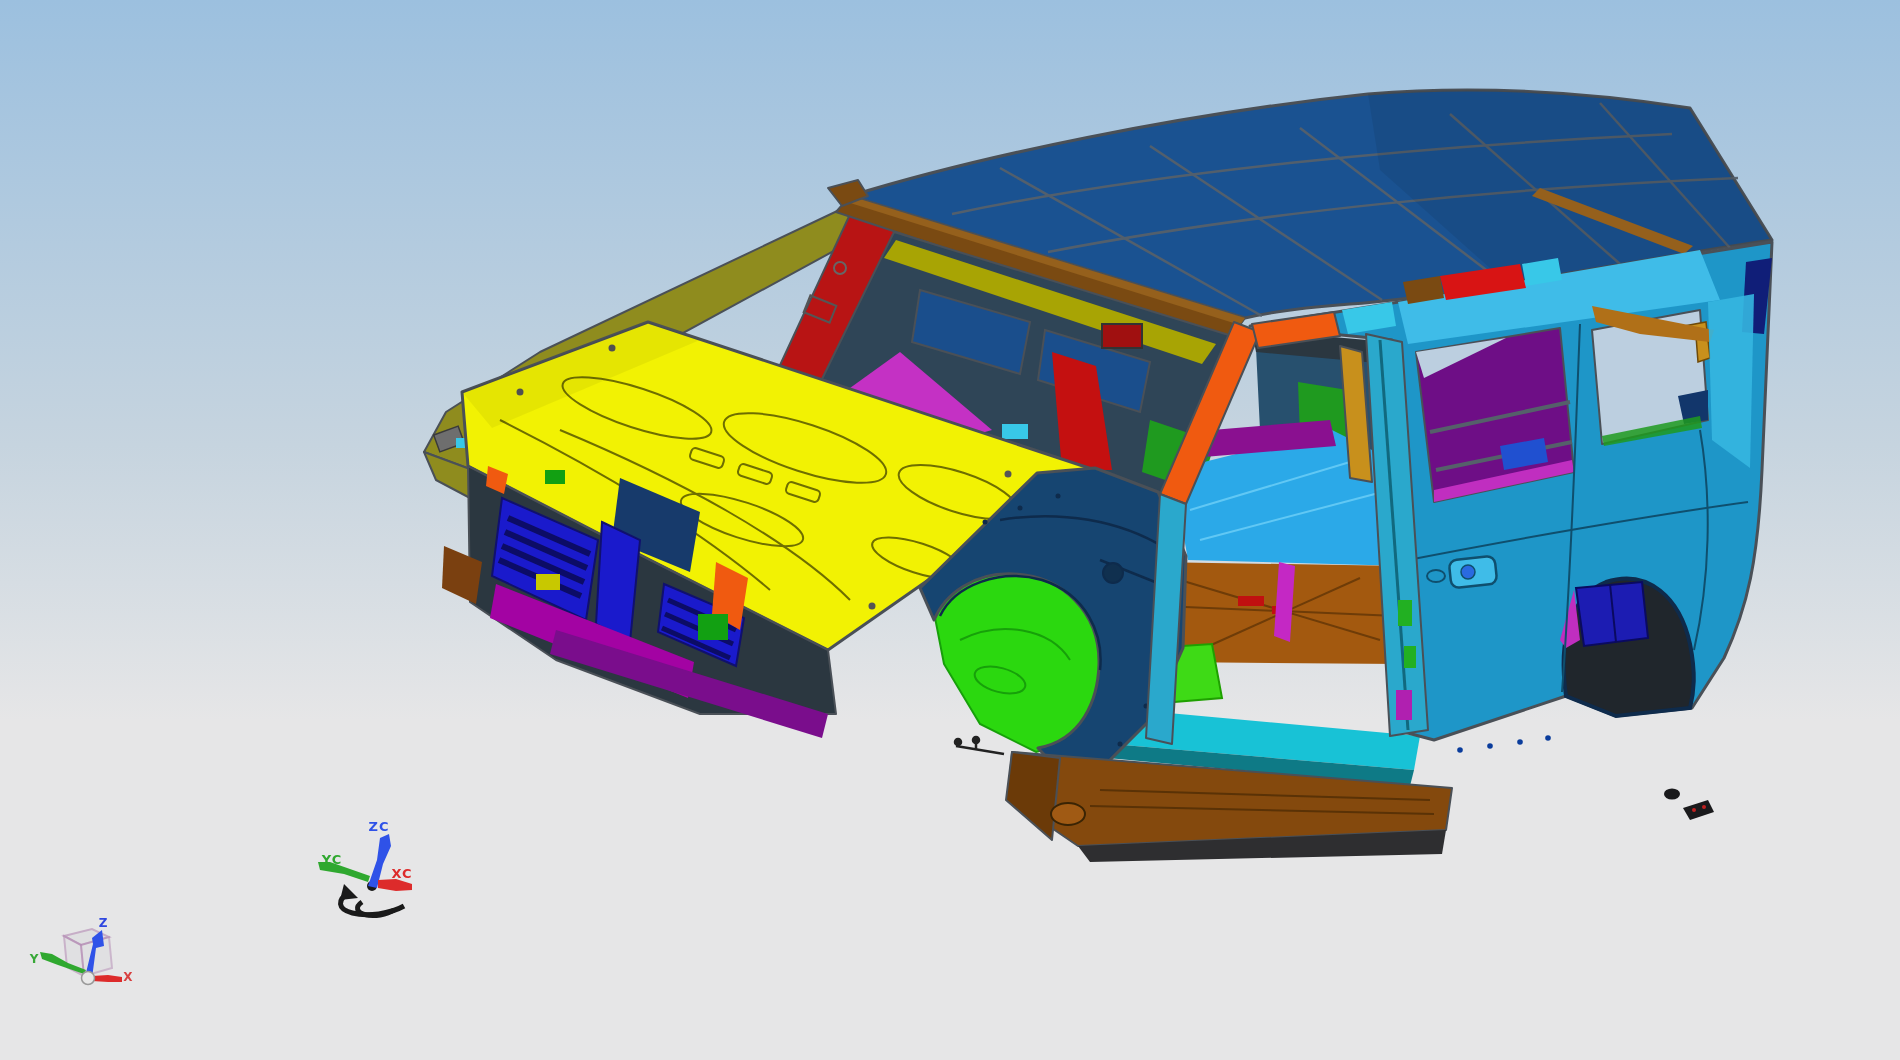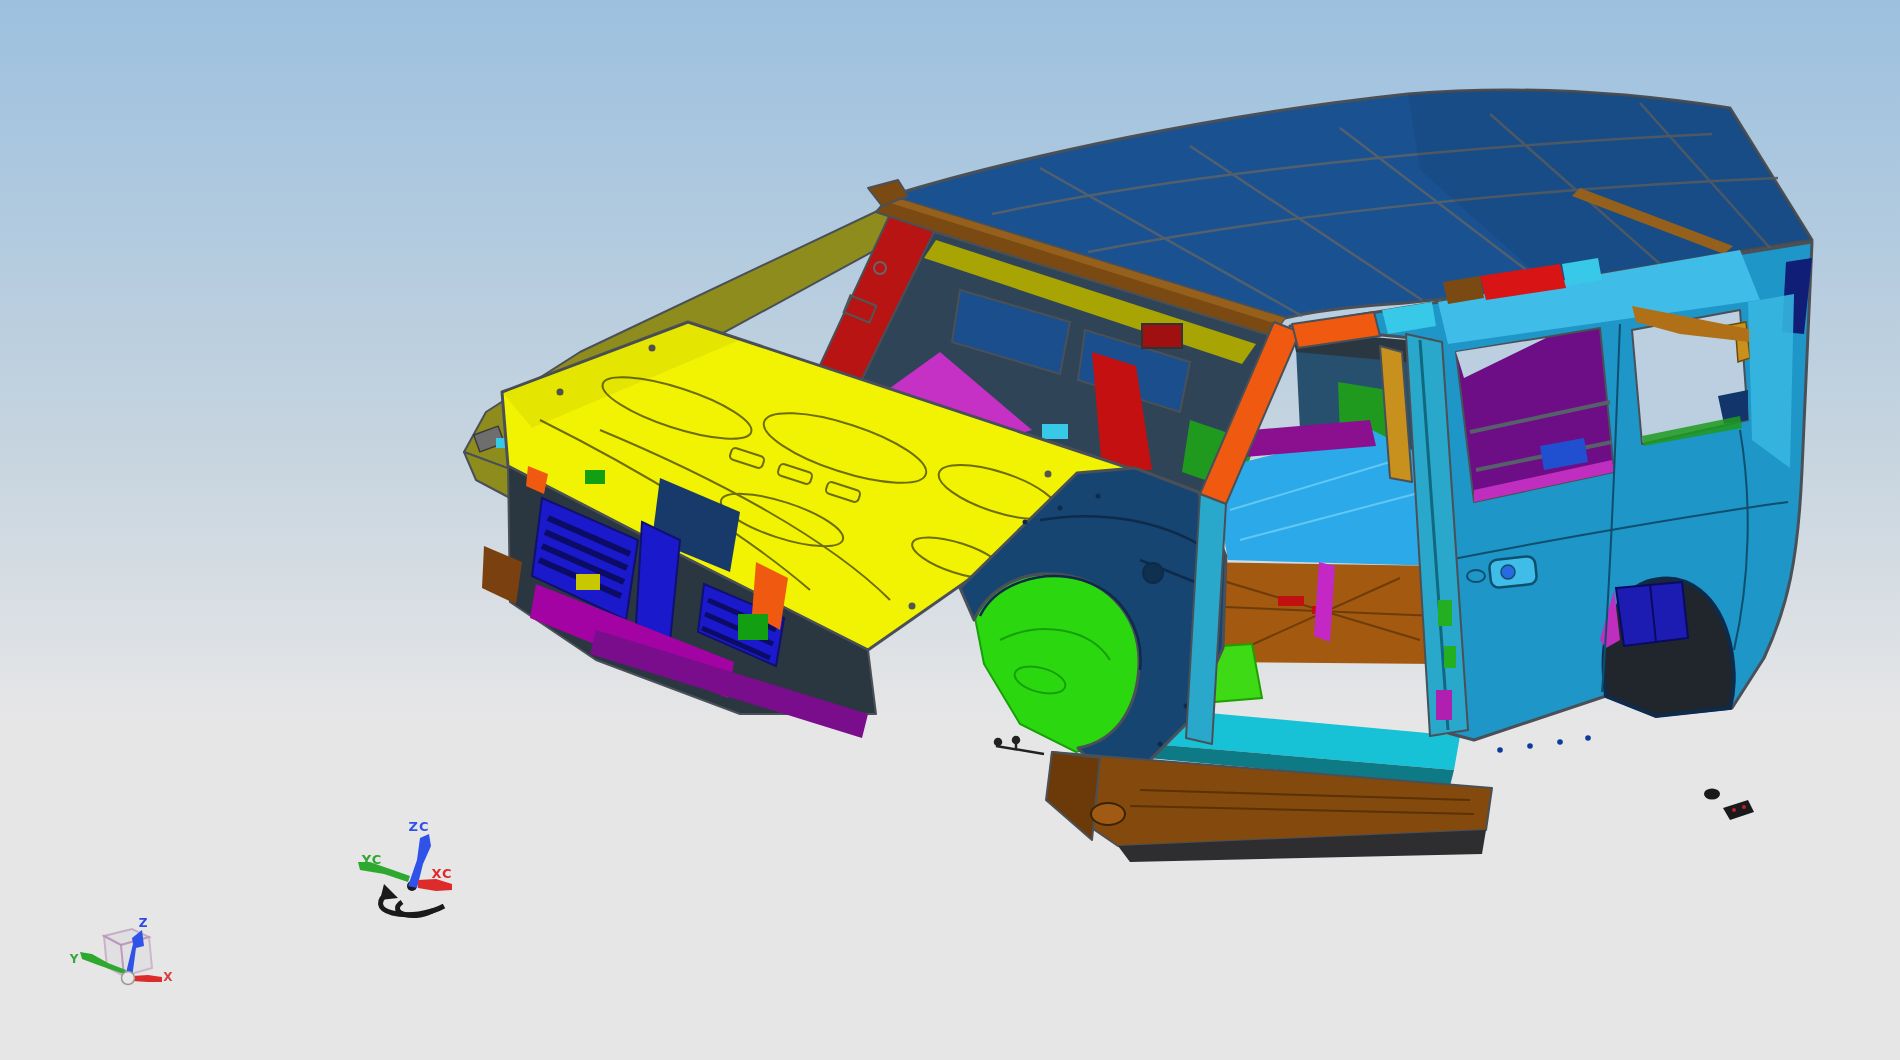--- a/index.html
+++ b/index.html
@@ -1,20 +1,20 @@
 <!DOCTYPE html>
 <html style="--bg_top: #9CC0DF; --bg_mid: #C6D4DF; --bg_bottom: #E6E6E7; --outline: #4A5057; --roofline: #56606B; --roof: #1A5291; --roof_dark: #124172; --header_brown: #7A4A12; --header_hi: #95601C; --pillar_red: #B81414; --pillar_brown: #A05818; --fender_olive: #8F8C1E; --header_olive: #A8A404; --interior_dark: #2F4557; --interior_mid: #27506E; --visor_blue: #1A4E8C; --engine_navy: #173A6B; --duct_red: #C41010; --cowl_magenta: #C431C4; --cowl_purple: #8A10A0; --hood_yellow: #F2F203; --hood_line: #6E6E00; --grille_blue: #1A1ACC; --slat_dark: #0C0C66; --bumper_magenta: #A303A3; --bumper_purple: #7A0D8C; --accent_orange: #F05A10; --wedge_brown: #7A4010; --green_small: #12A012; --seat_green: #1F9A1F; --fender_navy: #164571; --fender_line: #0E2B4C; --arch_green: #2BD80F; --floor_green: #3EDA16; --floor_blue: #2BA9E8; --floor_brown: #A3590F; --floor_brown_line: #6E3C08; --sill_cyan: #18C2D6; --sill_teal: #0E7A86; --rocker_brown: #84490D; --rocker_cap: #6B3A08; --rocker_dark: #2E2E30; --knob_brown: #A05A14; --pillar_cyan: #2AA8CC; --bar_amber: #C8901C; --clip_green: #22B022; --clip_magenta: #C428C4; --clip_purple: #B020B0; --bodyside: #1E96C8; --bodyside_hi: #3FBCE8; --dpillar: #35B6E0; --quarter_purple: #6E0E86; --far_magenta: #8A1090; --strip_magenta: #C02EC0; --rail_red: #D81414; --rail_cyan: #38C8E8; --rail_tan: #B07018; --qtr_navy: #12366B; --corner_navy: #101E78; --wheelwell_blue: #1C1CB2; --sky_through: #BCCFE0; --shadow_dark: #2B3740; --window_blue: #2050D0; --handle_blue: #2A6AE0; --dot_blue: #0A3C9C; --debris: #1A1A1C; --debris_red: #C02020; --axis_blue: #2F52E8; --axis_green: #2FA82F; --axis_red: #DD2B2B; --cube_edge: #B288B2; --cube_face: #DCDCDE; --label_blue: #3048E0; --label_green: #38A838; --label_red: #D84040; --ink: #1A1A1A; --sphere: #E8E8E8;"><head>
 <meta charset="utf-8">
 <style>
   html,body{margin:0;padding:0;width:1900px;height:1060px;overflow:hidden;}
   body{
     font-family:"DejaVu Sans",sans-serif;
     background:linear-gradient(to bottom,var(--bg_top) 0%,var(--bg_mid) 42%,var(--bg_bottom) 68%,var(--bg_bottom) 100%);
   }
-  #viewport{position:absolute;inset:0;padding-left:40px;}
+  #viewport{position:absolute;inset:0;}
   svg{display:block;}
   .p{stroke:var(--outline);stroke-width:2;stroke-linejoin:round;}
   .p3{stroke:var(--outline);stroke-width:3;stroke-linejoin:round;}
   .nl{stroke:none;}
   .axis-label{font-size:13px;font-weight:700;letter-spacing:1px;}
   .cube-label{font-size:12px;font-weight:700;}
   text{user-select:none;}
 </style>
 </head>
 <body>

